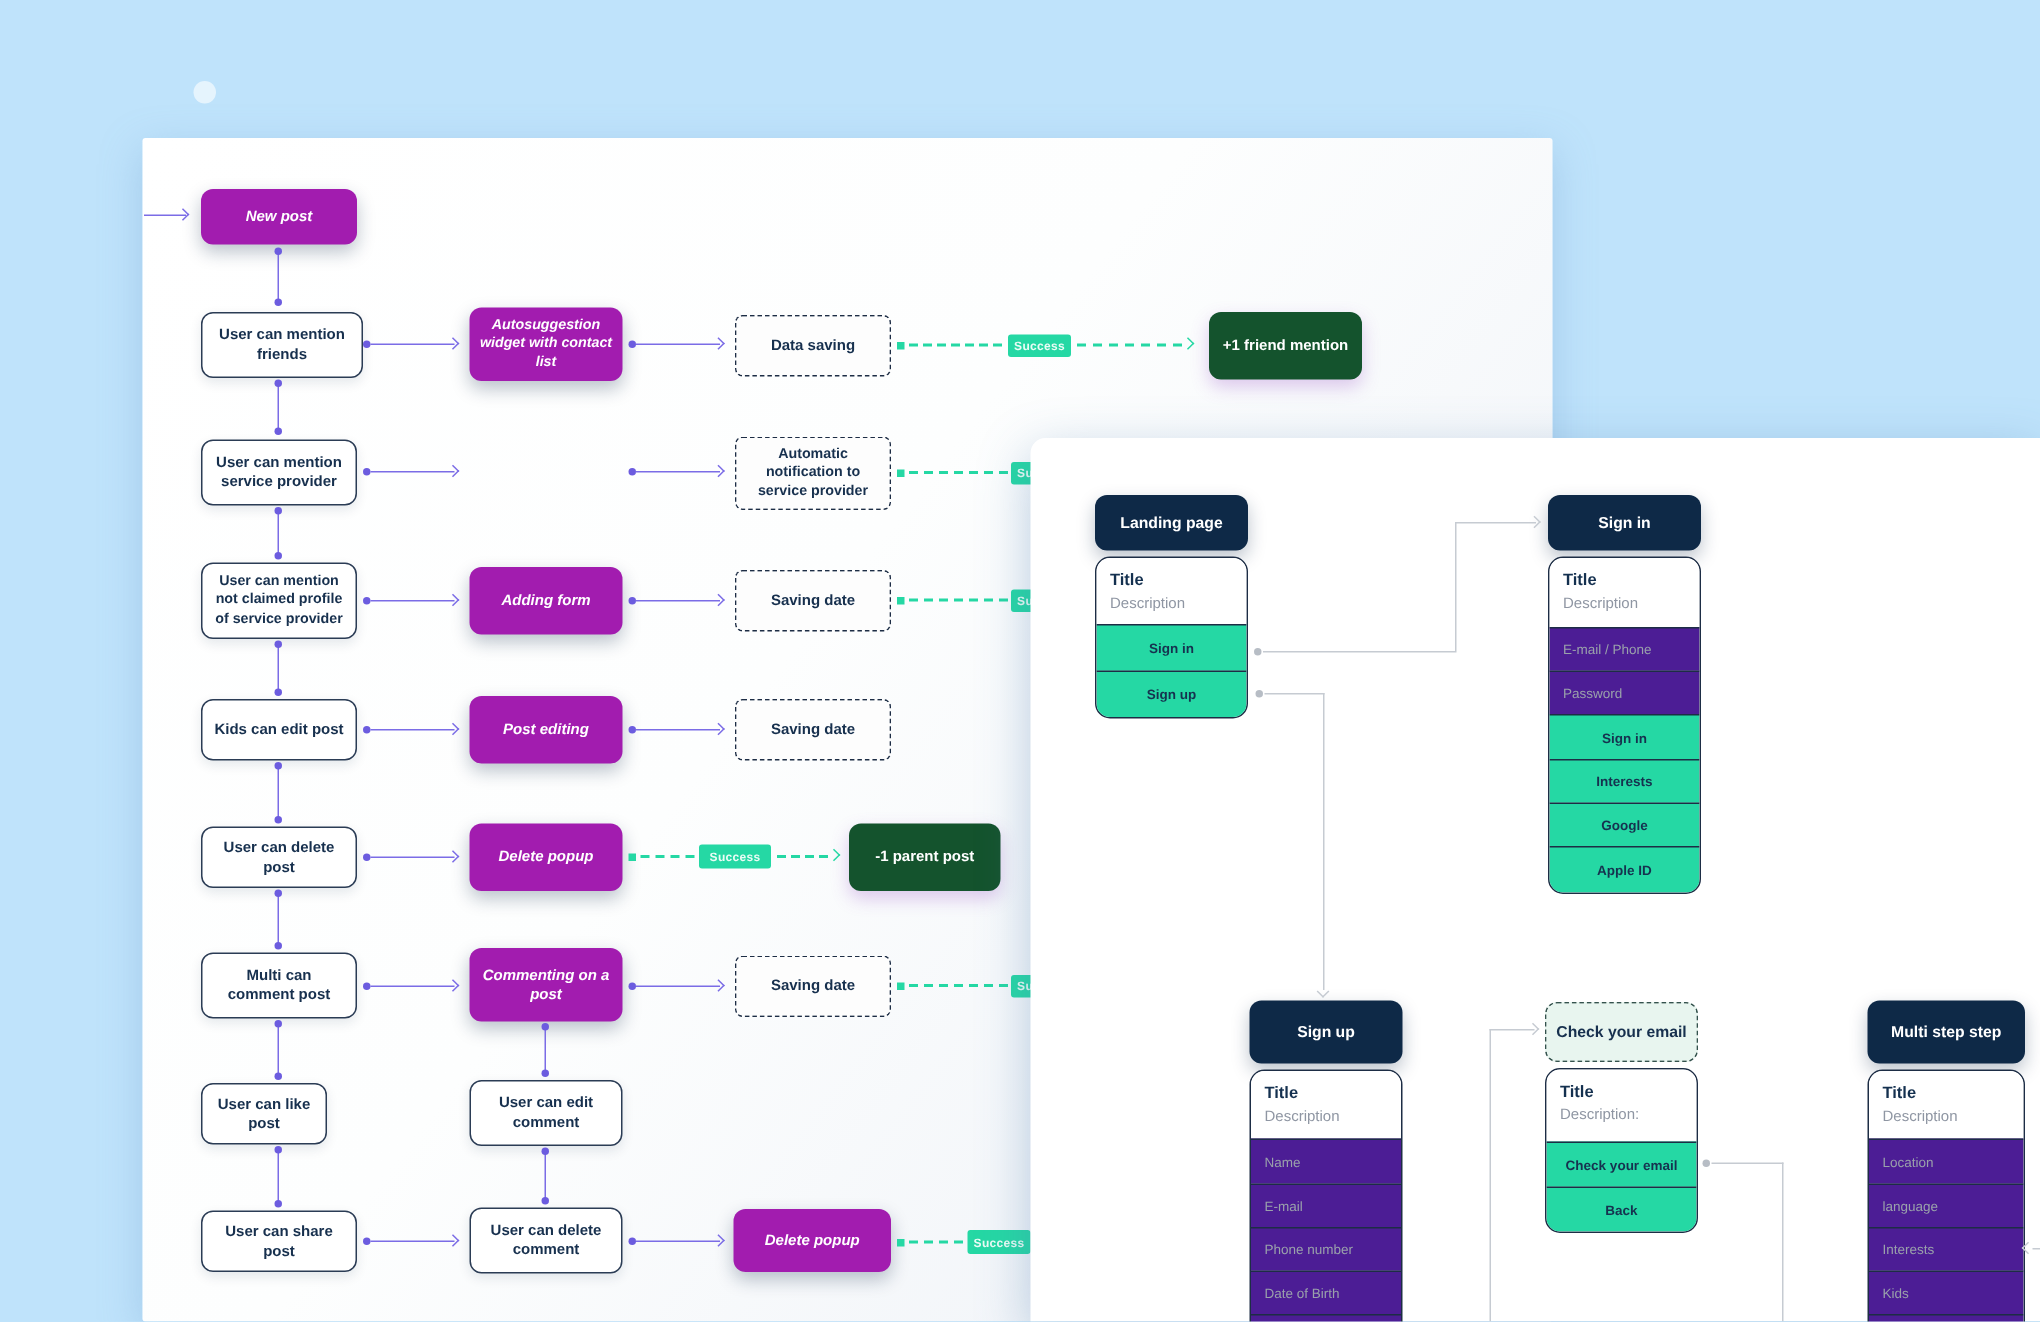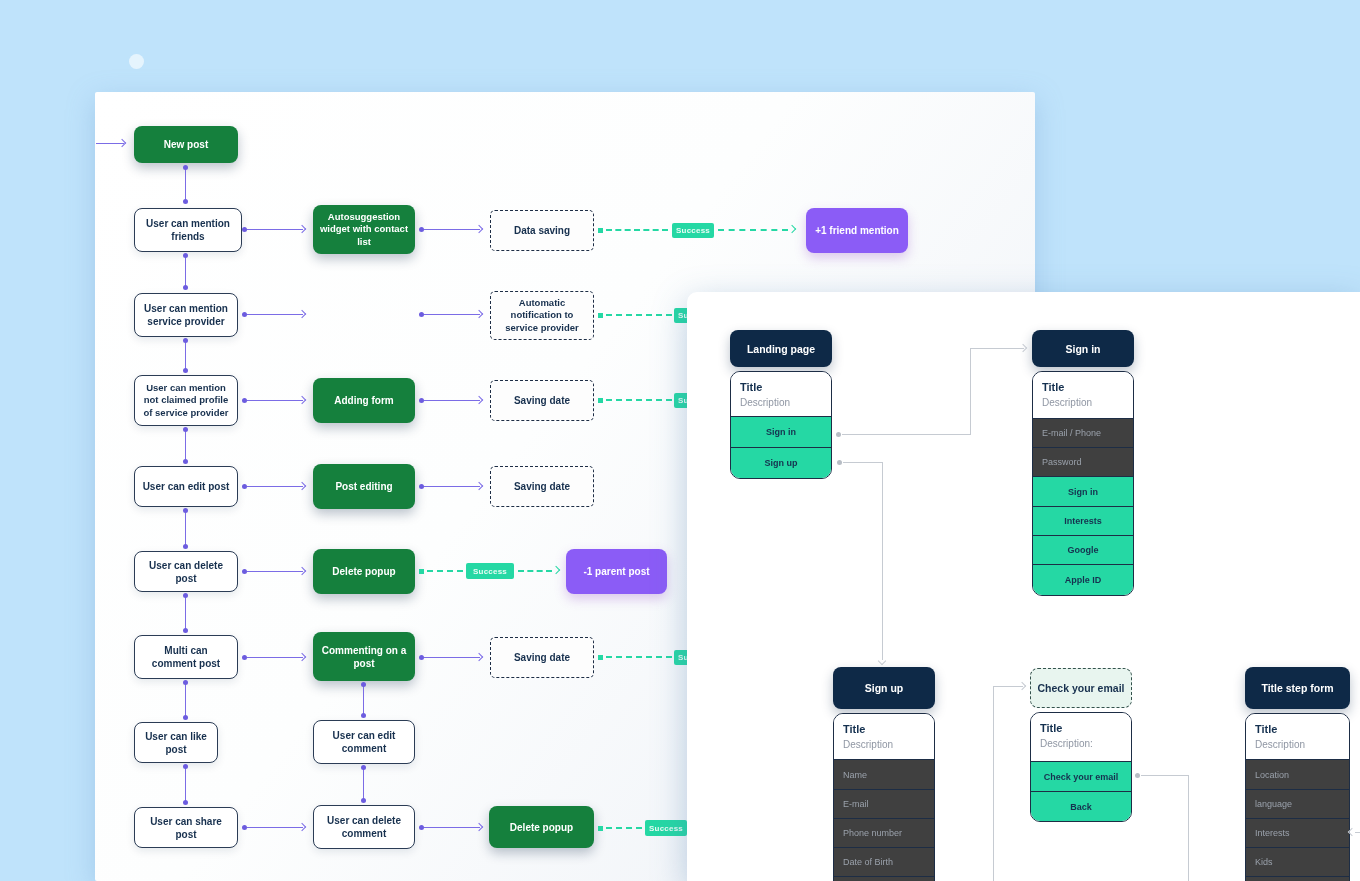--- a/index.html
+++ b/index.html
@@ -15,24 +15,24 @@
     background:#ffffff; border-radius:10px 0 0 0;
     box-shadow:0 10px 34px rgba(80,125,175,.38); }
 
   .bg-dot { position:absolute; left:129px; top:54px; width:15px; height:15px;
     border-radius:50%; background:rgba(255,255,255,.6); z-index:0; }
 
   
   .node { position:absolute; z-index:2; display:flex; align-items:center; justify-content:center;
     text-align:center; font-size:10px; font-weight:700; line-height:1.3;
     border-radius:8px; padding:3px 6px; color:#17304e; }
-  .node.dark { background:#15803d; color:#ffffff; box-shadow:0 5px 12px rgba(14,41,71,.28); }
+  .node.dark { background:#a21caf; color:#ffffff; box-shadow:0 5px 12px rgba(14,41,71,.28);font-style:italic; }
   .node.white { background:#ffffff; border:1.6px solid #2b3c55; box-shadow:0 3px 8px rgba(14,41,71,.10); }
   .node.dashed { background:#fdfdfd; border:1.8px dashed #1d2d45; border-radius:5px; }
-  .node.purple { background:#8b5cf6; color:#ffffff; box-shadow:0 5px 12px rgba(150,80,200,.30); }
+  .node.purple { background:#14532d; color:#ffffff; box-shadow:0 5px 12px rgba(150,80,200,.30); }
 
   .tag { position:absolute; z-index:2; background:#25d8a4; color:#eafcf5; font-size:8px; font-weight:700;
     display:flex; align-items:center; justify-content:center; border-radius:2px; letter-spacing:.2px; }
 
   
   .hl,.vl { position:absolute; z-index:2; }
   .hl.purple { height:0; border-top:1.6px solid #7b6ce6; }
   .vl.purple { width:0; border-left:1.6px solid #7b6ce6; }
   .hl.green  { height:0; border-top:2px dashed #25d8a4; }
   .hl.gray   { height:0; border-top:1.5px solid #c6cbd2; }
@@ -53,21 +53,21 @@
   .wf-header { position:absolute; display:flex; align-items:center; justify-content:center;
     background:#0e2947; color:#fff; font-size:10.5px; font-weight:700; border-radius:8px;
     box-shadow:0 5px 12px rgba(14,41,71,.28); }
   .wf-header.dashed-green { background:#e8f5ef; color:#17304e; border:1.6px dashed #34524d; box-shadow:none; }
   .wf-card { position:absolute; background:#fff; border:1.6px solid #1d2d45; border-radius:10px;
     overflow:hidden; display:flex; flex-direction:column; }
   .wf-title-block { padding:9px 9px 6px 9px; background:#fff; }
   .wf-title { font-size:11px; font-weight:700; color:#14304f; }
   .wf-desc { font-size:10px; color:#8f96a3; margin-top:4px; }
   .wf-row { border-top:1.5px solid #1d2d45; display:flex; align-items:center; flex:none; }
-  .wf-row.field { background:#404040; color:#9aa1ab; font-size:9px; padding-left:9px; }
+  .wf-row.field { background:#4c1d95; color:#9aa1ab; font-size:9px; padding-left:9px; }
   .wf-row.btn { background:#25d8a4; color:#16324f; font-size:9px; font-weight:700; justify-content:center; }
 </style>
 </head>
 <body>
 
 <div id="page">
   <div class="bg-dot"></div>
 
   <div id="canvas-left" class="canvas"></div>
 
@@ -99,21 +99,21 @@
       <span>User can mention not claimed profile of service provider</span>
     </div>
   <div class="node dark" style="left:313px;top:378px;width:102px;height:45px">
       <span>Adding form</span>
     </div>
   <div class="node dashed" style="left:490px;top:380px;width:104px;height:41px">
       <span>Saving date</span>
     </div>
 
   <div class="node white" style="left:134px;top:466px;width:104px;height:41px">
-      <span>User can edit post</span>
+      <span>Kids can edit post</span>
     </div>
   <div class="node dark" style="left:313px;top:464px;width:102px;height:45px">
       <span>Post editing</span>
     </div>
   <div class="node dashed" style="left:490px;top:466px;width:104px;height:41px">
       <span>Saving date</span>
     </div>
 
   <div class="node white" style="left:134px;top:551px;width:104px;height:41px">
       <span>User can delete post</span>
@@ -370,21 +370,21 @@
       </div>
       <div class="wf-row btn" style="height:30px">
           <span>Check your email</span>
         </div>
       <div class="wf-row btn" style="height:30px">
           <span>Back</span>
         </div>
     </div>
 
     <div class="wf-header" style="left:558px;top:375px;width:105px;height:42px">
-        <span>Title step form</span>
+        <span>Multi step step</span>
       </div>
     <div class="wf-card" style="left:558px;top:421px;width:105px;height:185px;border-radius:10px 10px 0 0">
       <div class="wf-title-block" style="height:47px">
         <div class="wf-title">Title</div>
         <div class="wf-desc">Description</div>
       </div>
       <div class="wf-row field" style="height:30px">
           <span>Location</span>
         </div>
       <div class="wf-row field" style="height:29px">

